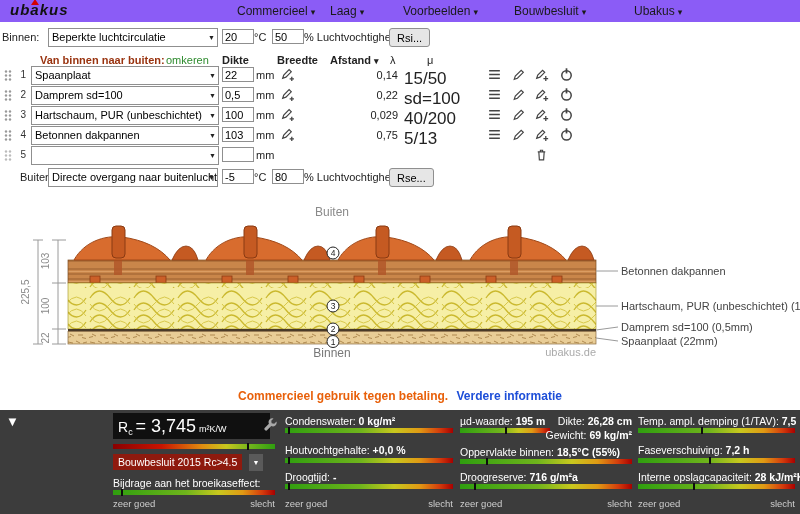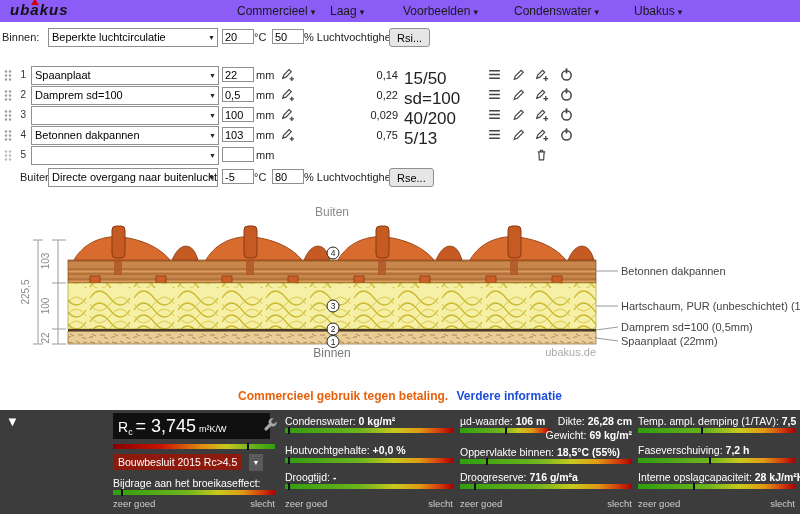--- a/index.html
+++ b/index.html
@@ -64,34 +64,43 @@
 <div class="stage">
 
   <div class="topnav">
     <div class="logo">
       <span>ubakus</span>
       <span class="logo-mark"></span>
     </div>
     <div class="nav-item" style="left:237px"><span>Commercieel</span><span class="na">▾</span></div>
     <div class="nav-item" style="left:330px"><span>Laag</span><span class="na">▾</span></div>
     <div class="nav-item" style="left:403px"><span>Voorbeelden</span><span class="na">▾</span></div>
-    <div class="nav-item" style="left:514px"><span>Condenswater</span><span class="na">▾</span></div>
+    <div class="nav-item" style="left:514px"><span>Bouwbesluit</span><span class="na">▾</span></div>
     <div class="nav-item" style="left:634px"><span>Ubakus</span><span class="na">▾</span></div>
   </div>
 
   <div class="frow" style="top:28px">
     <span class="flabel" style="left:2px">Binnen:</span>
     <div class="sel bsel"><span>Beperkte luchtcirculatie</span><span class="arr">▼</span></div>
     <input class="inp tin" style="left: 222px;" value="20">
     <span class="flabel" style="left:254px">°C</span>
     <input class="inp tin" style="left: 272px;" value="50">
     <span class="flabel" style="left:304px">% Luchtvochtigheid</span>
     <button class="btn" style="left:389px">Rsi...</button>
   </div>
 
+  <div class="frow" style="top:51px">
+    <span class="flabel dir" style="left:40px">Van binnen naar buiten:</span>
+    <span class="flabel linkg" style="left:166px">omkeren</span>
+    <span class="flabel colh" style="left:222px">Dikte</span>
+    <span class="flabel colh" style="left:277px">Breedte</span>
+    <span class="flabel colh" style="left:330px"><span>Afstand</span> <span style="font-size:9px">▾</span></span>
+    <span class="flabel" style="left:390px">λ</span>
+    <span class="flabel" style="left:427px">μ</span>
+  </div>
 
   <div class="lrow" style="top:66px">
     <svg class="hdl" width="8" height="13" viewBox="0 0 8 13">
         <g fill="#999">
           <circle cx="2" cy="2.5" r="1.2"></circle>
           <circle cx="6" cy="2.5" r="1.2"></circle>
           <circle cx="2" cy="6.5" r="1.2"></circle>
           <circle cx="6" cy="6.5" r="1.2"></circle>
           <circle cx="2" cy="10.5" r="1.2"></circle>
           <circle cx="6" cy="10.5" r="1.2"></circle>
@@ -165,21 +174,21 @@
         <g fill="#999">
           <circle cx="2" cy="2.5" r="1.2"></circle>
           <circle cx="6" cy="2.5" r="1.2"></circle>
           <circle cx="2" cy="6.5" r="1.2"></circle>
           <circle cx="6" cy="6.5" r="1.2"></circle>
           <circle cx="2" cy="10.5" r="1.2"></circle>
           <circle cx="6" cy="10.5" r="1.2"></circle>
         </g>
       </svg>
     <span class="num">3</span>
-    <div class="sel msel"><span class="arr">▼</span></div>
+    <div class="sel msel"><span>Hartschaum, PUR (unbeschichtet)</span><span class="arr">▼</span></div>
     <input class="inp din" value="100" style="">
     <span class="mm">mm</span>
     <svg class="icn bic" width="15" height="15" viewBox="0 0 14 14">
         <path d="M2.5 10.5 L3.5 7.5 L8.5 2.5 L10.5 4.5 L5.5 9.5 Z" fill="none" stroke="#444" stroke-width="1.1"></path>
         <path d="M11 9 v4 M9 11 h4" stroke="#444" stroke-width="1.2" fill="none"></path>
       </svg>
     <span class="lam">0,029</span>
     <span class="mu">40/200</span>
     <svg class="icn i1" width="15" height="15" viewBox="0 0 14 14">
         <path d="M2 3.5 h10 M2 7 h10 M2 10.5 h10" stroke="#444" stroke-width="1.6" fill="none"></path>
@@ -416,21 +425,21 @@
       </div>
     <div class="abs" style="left:285px;top:61px"><span>Droogtijd:</span> <span class="mv">-</span></div>
     <div class="bar bar-gr" style="left:285px;top:74px;width:168px">
         <div class="mk" style="left: 2%;"></div>
       </div>
     <div class="srow" style="left:285px;width:168px">
       <span>zeer goed</span>
       <span>slecht</span>
     </div>
 
-    <div class="abs" style="left:460px;top:5px"><span>µd-waarde:</span> <span class="mv">106 m</span></div>
+    <div class="abs" style="left:460px;top:5px"><span>µd-waarde:</span> <span class="mv">195 m</span></div>
     <div class="bar bar-gr" style="left:460px;top:18px;width:90px">
         <div class="mk" style="left: 50%;"></div>
       </div>
     <div class="c3r" style="top:5px"><span>Dikte:</span> <span class="mv">26,28 cm</span></div>
     <div class="c3r" style="top:19px"><span>Gewicht:</span> <span class="mv">69 kg/m²</span></div>
     <div class="abs" style="left:460px;top:36px"><span>Oppervlakte binnen:</span> <span class="mv">18,5°C (55%)</span></div>
     <div class="bar bar-gr" style="left:460px;top:49px;width:172px">
         <div class="mk" style="left: 15%;"></div>
       </div>
     <div class="abs" style="left:460px;top:61px"><span>Droogreserve:</span> <span class="mv">716 g/m²a</span></div>

